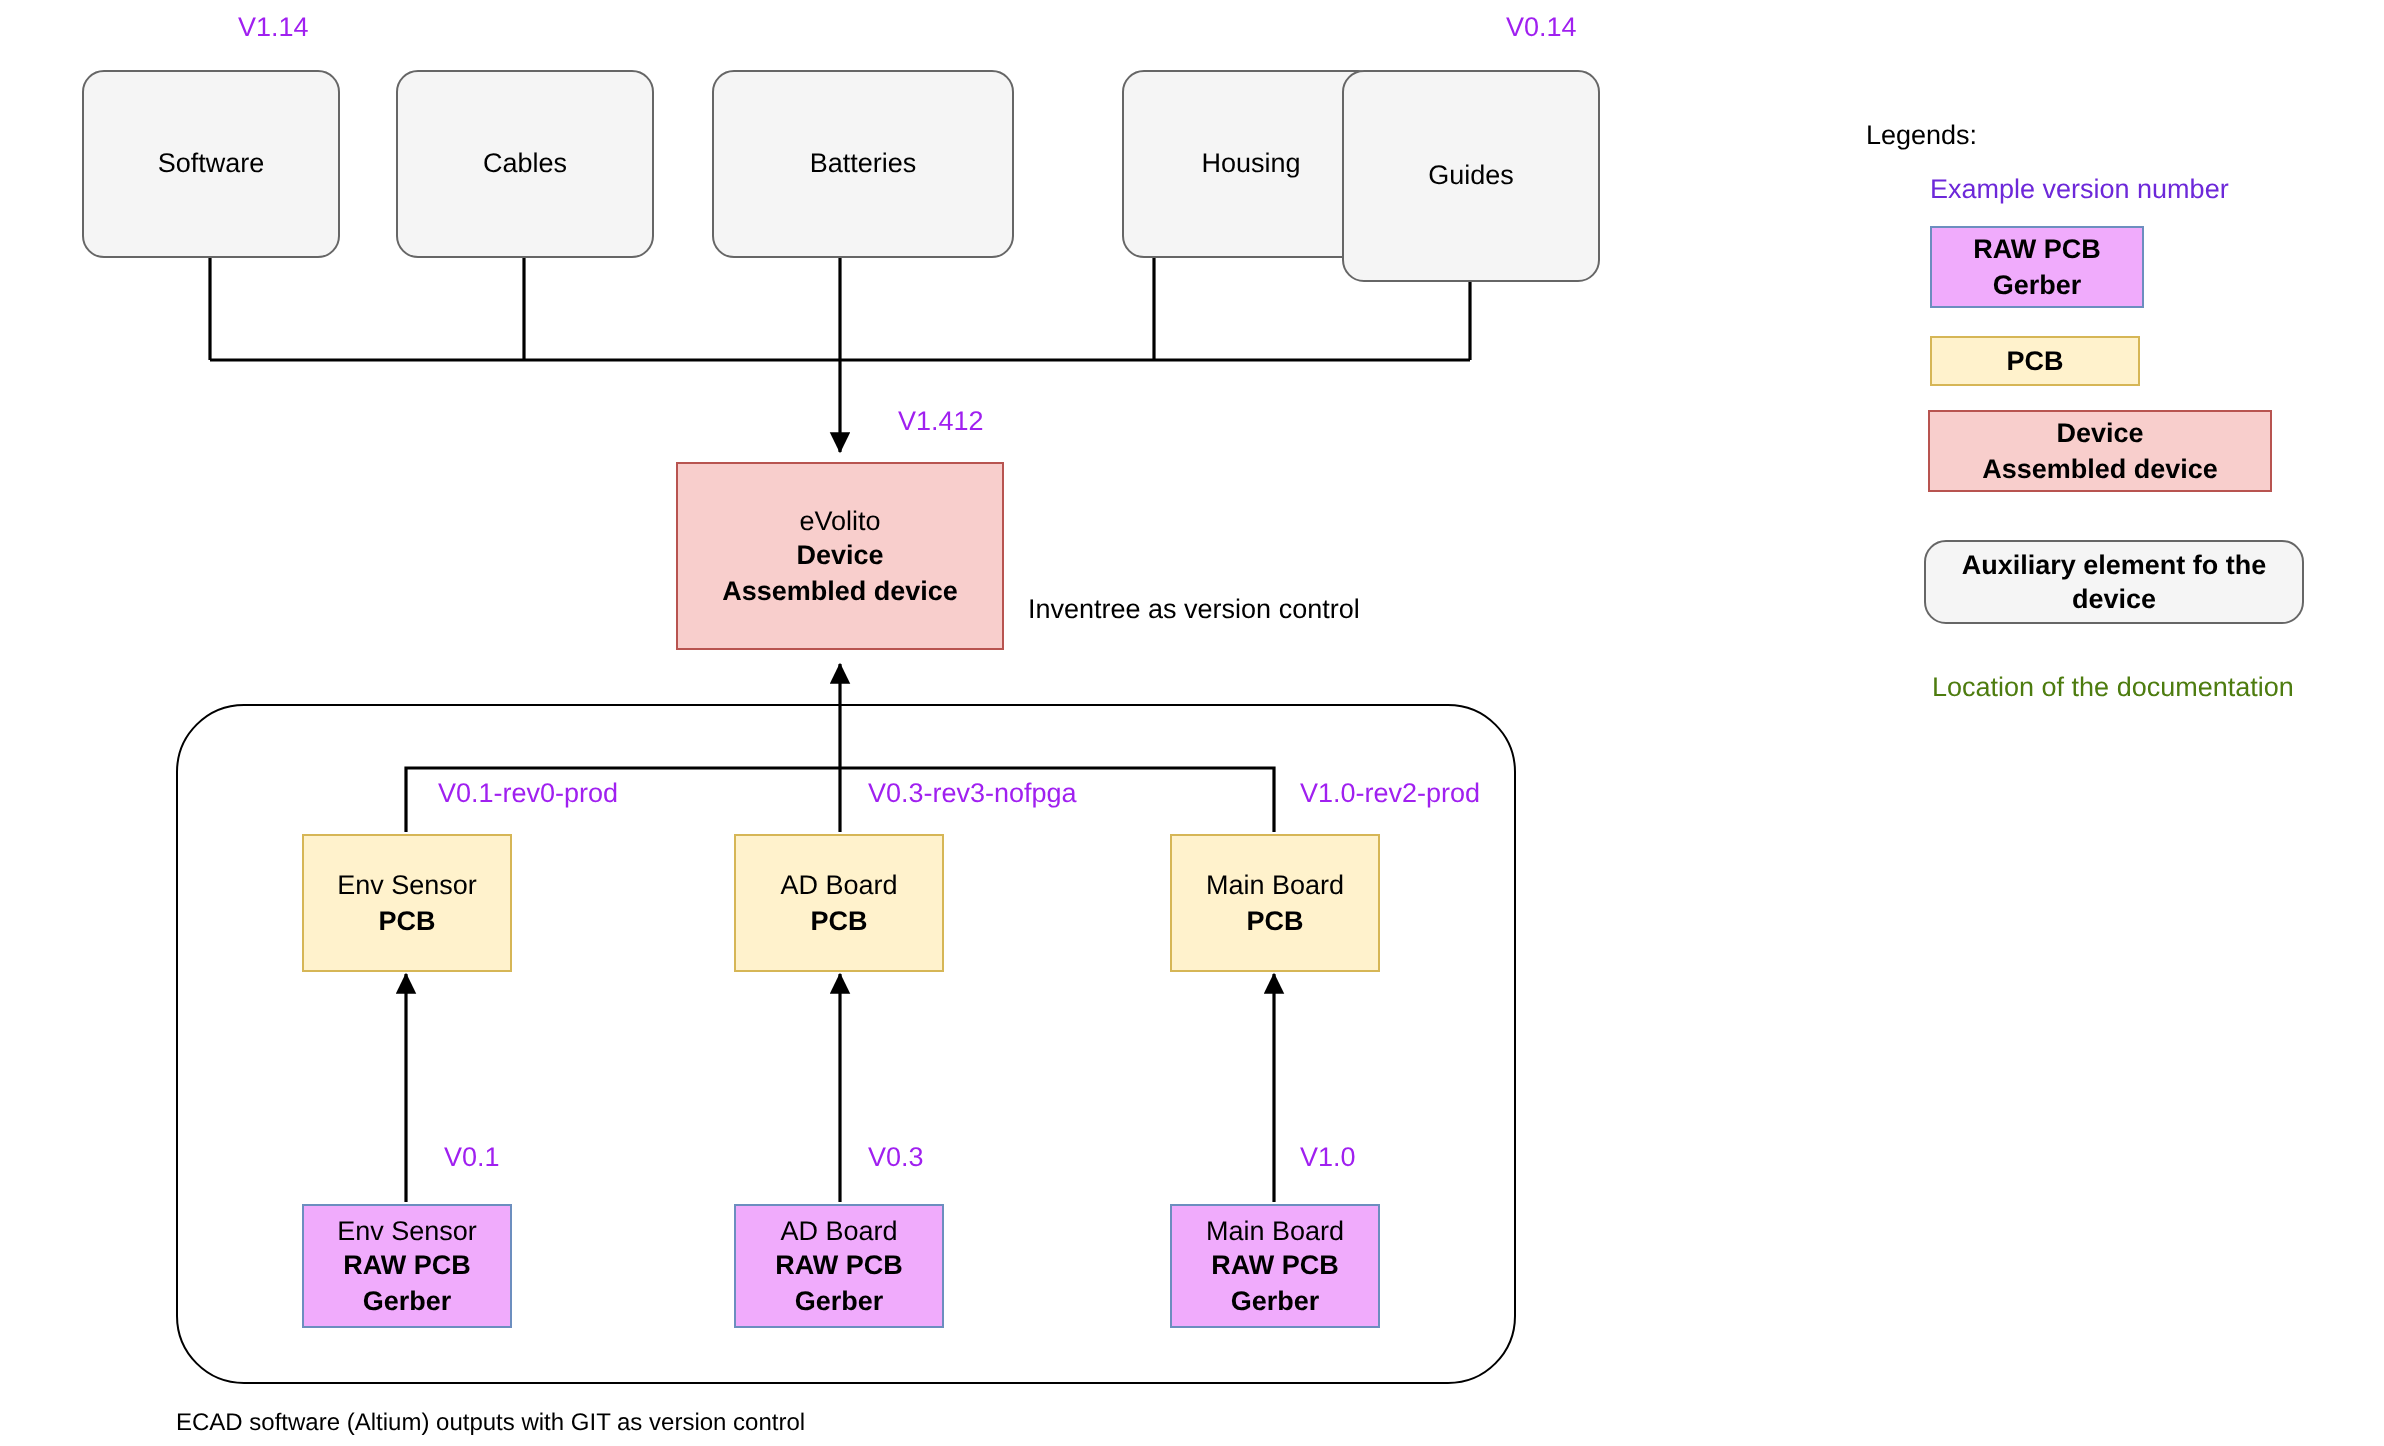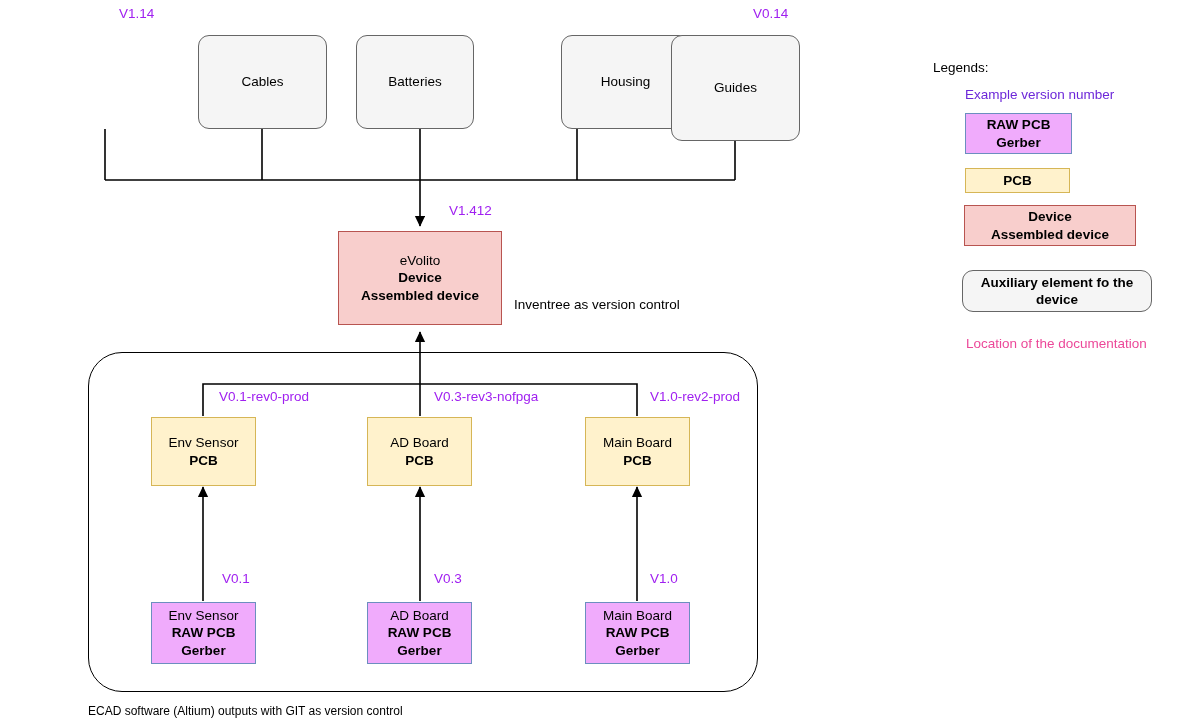--- a/index.html
+++ b/index.html
@@ -94,21 +94,21 @@
     align-items: center;
     justify-content: center;
     text-align: center;
     font-size: 13.5px;
     line-height: 1.28;
     font-weight: bold;
   }
   .legend-caption {
     position: absolute;
     font-size: 13.5px;
-    color: #ec4899;
+    color: #4d7c0f;
     white-space: nowrap;
   }
   .group-box {
     position: absolute;
     box-sizing: border-box;
     border: 1.4px solid #000000;
     border-radius: 34px;
     background: transparent;
   }
   .caption {
@@ -148,24 +148,27 @@
     </g>
 
     <path d="M203,601 L203,487" stroke="#000000" stroke-width="1.6" fill="none" marker-end="url(#arrowhead)"></path>
     <path d="M420,601 L420,487" stroke="#000000" stroke-width="1.6" fill="none" marker-end="url(#arrowhead)"></path>
     <path d="M637,601 L637,487" stroke="#000000" stroke-width="1.6" fill="none" marker-end="url(#arrowhead)"></path>
   </svg>
 
   <div class="version-label" style="left:119px; top:6px;">V1.14</div>
   <div class="version-label" style="left:753px; top:6px;">V0.14</div>
 
+  <div class="node aux-node" style="left:41px; top:35px; width:129px; height:94px;">
+    <span>Software</span>
+  </div>
   <div class="node aux-node" style="left:198px; top:35px; width:129px; height:94px;">
     <span>Cables</span>
   </div>
-  <div class="node aux-node" style="left:356px; top:35px; width:118px; height:94px;">
+  <div class="node aux-node" style="left:356px; top:35px; width:151px; height:94px;">
     <span>Batteries</span>
   </div>
   <div class="node aux-node" style="left:513px; top:35px; width:129px; height:94px;margin-left:48px;">
     <span>Housing</span>
   </div>
   <div class="node aux-node" style="left:671px; top:35px; width:129px; height:106px;">
     <span>Guides</span>
   </div>
 
   <div class="version-label" style="left:449px; top:203px;">V1.412</div>

